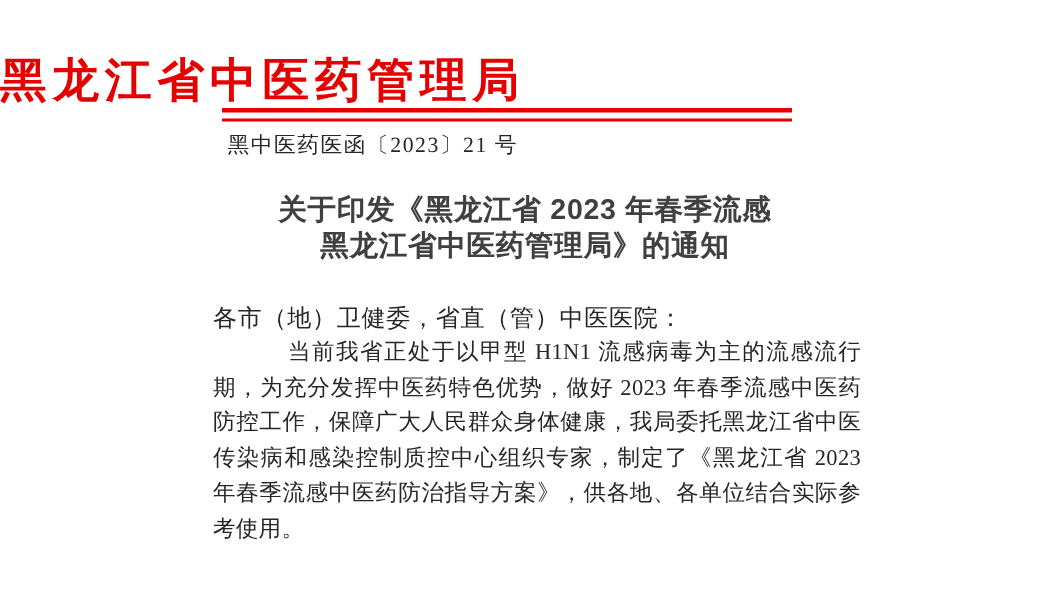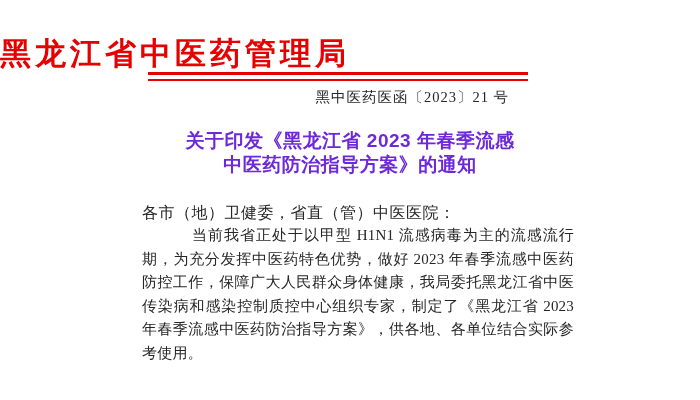--- a/index.html
+++ b/index.html
@@ -35,41 +35,41 @@
     top: 72px;
     left: 148px;
     width: 380px;
     height: 4px;
     border-top: 3px solid var(--accent, #e60000);
     border-bottom: 2px solid var(--accent, #e60000);
   }
   .doc-number {
     position: absolute;
     top: 88px;
-    left: 12px;
+    left: 0;
     width: 497px;
-    text-align: right;
+    text-align: center;
     font-size: 14.5px;
     line-height: 19px;
     letter-spacing: 1px;
     color: #262626;
     white-space: nowrap;
   }
   .notice-title {
     position: absolute;
     top: 129px;
     left: 4px;
     width: 692px;
     text-align: center;
     font-family: "Liberation Sans", sans-serif;
     font-weight: bold;
     font-size: 19px;
     line-height: 24px;
     letter-spacing: 0.5px;
-    color: #6d28d9;
+    color: #404040;
   }
   .salutation {
     position: absolute;
     top: 203px;
     left: 142px;
     font-size: 16px;
     line-height: 20px;
     letter-spacing: 0.5px;
     white-space: nowrap;
   }
@@ -91,20 +91,20 @@
 <div class="page">
 
   <div class="agency-title">黑龙江省中医药管理局</div>
 
   <div class="letterhead-rule"></div>
 
   <div class="doc-number">黑中医药医函〔2023〕21 号</div>
 
   <div class="notice-title">
     <div>关于印发《黑龙江省 2023 年春季流感</div>
-    <div>中医药防治指导方案》的通知</div>
+    <div>黑龙江省中医药管理局》的通知</div>
   </div>
 
   <div class="salutation">各市（地）卫健委，省直（管）中医医院：</div>
 
   <div class="body-paragraph">当前我省正处于以甲型 H1N1 流感病毒为主的流感流行期，为充分发挥中医药特色优势，做好 2023 年春季流感中医药防控工作，保障广大人民群众身体健康，我局委托黑龙江省中医传染病和感染控制质控中心组织专家，制定了《黑龙江省 2023 年春季流感中医药防治指导方案》，供各地、各单位结合实际参考使用。</div>
 
 </div>
 
 </body></html>

